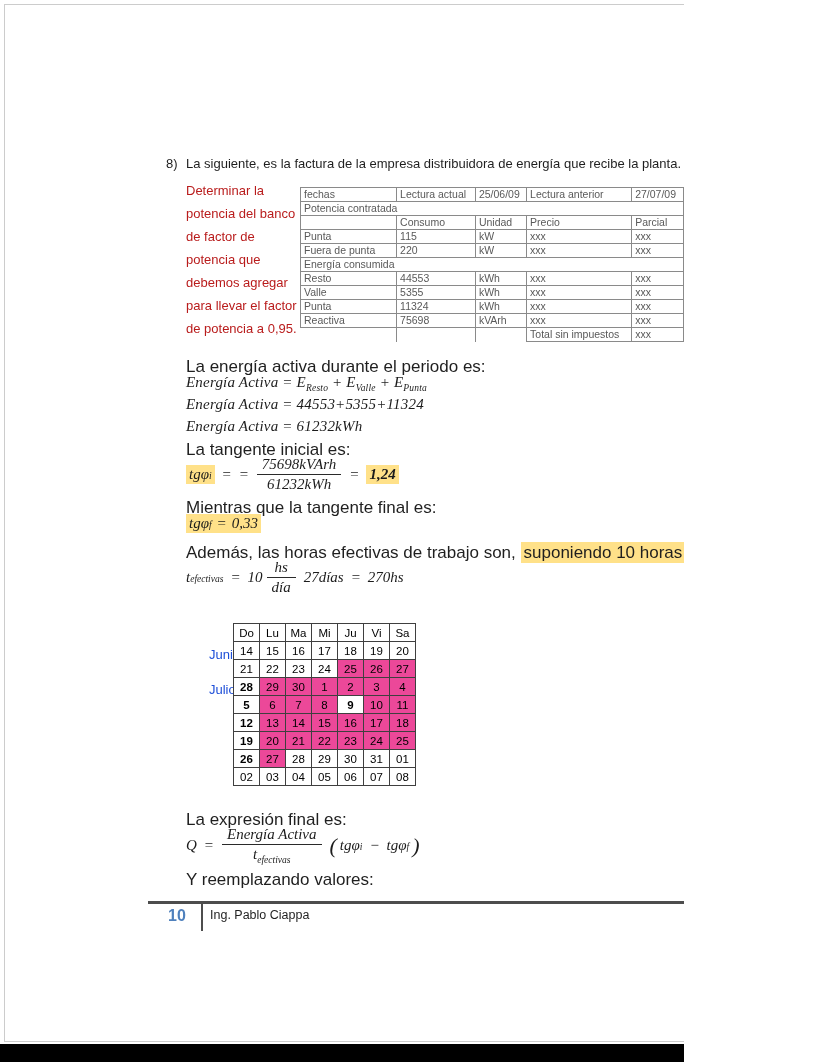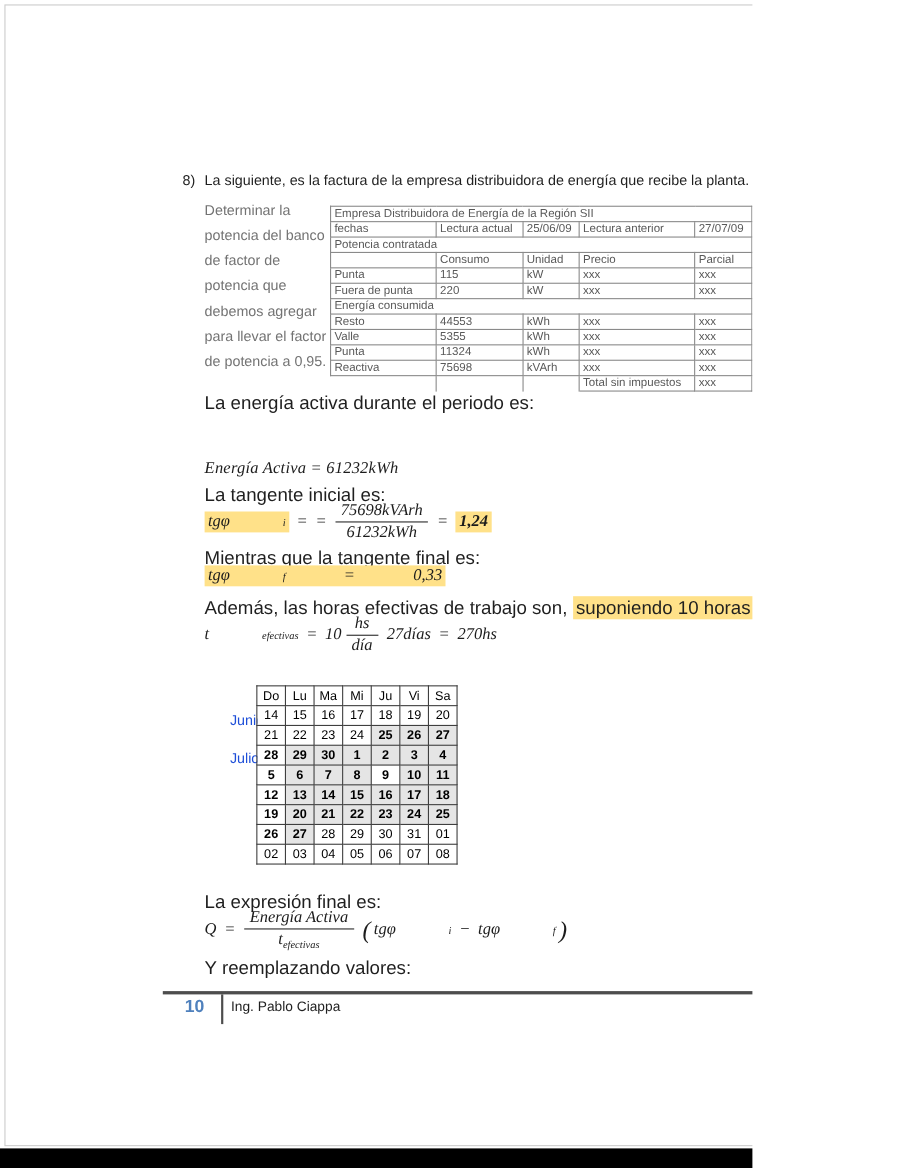--- a/index.html
+++ b/index.html
@@ -13,21 +13,21 @@
   }
   .bottombar { position:absolute; left:0; bottom:0; width:822px; height:18px; background:#000000; }
 
   .lbl { position:absolute; left:186px; font-size:17px; color:#1f1f1f; white-space:nowrap; }
   .hl { background:#ffe189; padding:1px 3px; }
   .bold { font-weight:bold; }
 
   .item-line { position:absolute; left:166px; top:156px; font-size:13px; color:#1f1f1f; white-space:nowrap; }
   .item-num { display:inline-block; width:20px; }
 
-  .sidenote { position:absolute; left:186px; top:179px; width:130px; font-size:13px; line-height:23px; color:#737373; }
+  .sidenote { position:absolute; left:186px; top:179px; width:130px; font-size:13px; line-height:23px; color:#b91c1c; }
 
   
   .invoice { position:absolute; left:300px; top:187px; border-collapse:collapse; table-layout:fixed; }
   .invoice td {
     border:1px solid #8a8a8a; font-size:10.5px; color:#595959;
     padding:0 3px; height:13px; line-height:13px; white-space:nowrap; overflow:hidden;
     font-family:"Liberation Sans", sans-serif;
   }
   .invoice td.nb { border-left:none; border-bottom:none; }
 
@@ -37,30 +37,30 @@
     font-size:15px; color:#1c1c1c; white-space:nowrap; letter-spacing:0.2px;
   }
   .mathb {
     position:absolute; left:186px; font-family:"Liberation Serif", serif; font-style:italic;
     font-size:15px; color:#1c1c1c; display:flex; align-items:center; gap:7px; white-space:nowrap;
   }
   .msub { font-size:9.5px; font-style:italic; }
   .frac { display:inline-block; text-align:center; margin:0 1px; }
   .frac .fn { display:block; border-bottom:1.3px solid #2a2a2a; padding:0 5px 1px; }
   .frac .fd { display:block; padding:1px 5px 0; }
-  .fline { display:inline-flex; align-items:baseline;gap:48px; }
+  .fline { display:inline-flex; align-items:baseline; }
   .bp { font-size:22px; font-weight:400; }
 
   
   .cal { position:absolute; left:233px; top:623px; border-collapse:collapse; }
   .cal td {
     width:25px; height:17px; border:1px solid #3f3f3f; text-align:center;
     font-size:11.5px; color:#000; padding:0; background:#ffffff;
   }
-  .cal td.g { background:#e5e5e5; font-weight:bold; }
+  .cal td.g { background:#ec4899; font-weight:normal; }
   .cal td.b { font-weight:bold; }
   .month-label { position:absolute; left:209px; font-size:13px; color:#1d4ed8; }
 
   
   .footer-rule { position:absolute; left:148px; top:901px; width:555px; height:2.5px; background:#4d4d4d; }
   .page-num { position:absolute; left:168px; top:907px; font-size:16px; font-weight:bold; color:#4f81bd; }
   .footer-divider { position:absolute; left:201px; top:904px; width:2px; height:27px; background:#4d4d4d; }
   .author { position:absolute; left:210px; top:908px; font-size:12.5px; color:#1f1f1f; }
 </style>
 </head>
@@ -78,23 +78,20 @@
   <table class="invoice">
     <colgroup>
       <col style="width:106px">
         <col style="width:82px">
         <col style="width:53px">
         <col style="width:110px">
         <col style="width:54px">
     </colgroup>
     <tbody>
       <tr>
-        <td colspan="5">Empresa Distribuidora de Energía de la Región SII</td>
-      </tr>
-      <tr>
         <td>fechas</td>
         <td>Lectura actual</td>
         <td>25/06/09</td>
         <td>Lectura anterior</td>
         <td>27/07/09</td>
       </tr>
       <tr>
         <td colspan="5">Potencia contratada</td>
       </tr>
       <tr>
@@ -162,21 +159,31 @@
         <td class="nb"></td>
         <td class="nb"></td>
         <td>Total sin impuestos</td>
         <td>xxx</td>
       </tr>
     </tbody>
   </table>
 
   <div class="lbl" style="top:357px">La energía activa durante el periodo es:</div>
 
-
+  <div class="mathl" style="top:374px">
+    <span>Energía Activa</span>
+    <span>=</span>
+    <span>E</span><sub class="msub">Resto</sub>
+    <span>+</span>
+    <span>E</span><sub class="msub">Valle</sub>
+    <span>+</span>
+    <span>E</span><sub class="msub">Punta</sub>
+  </div>
+
+  <div class="mathl" style="top:396px">Energía Activa = 44553+5355+11324</div>
   <div class="mathl" style="top:418px">Energía Activa = 61232kWh</div>
 
   <div class="lbl" style="top:440px">La tangente inicial es:</div>
   <div class="mathb" style="top:456px">
     <span class="hl fline">
         <span>tgφ</span>
         <sub class="msub">i</sub>
       </span>
     <span>=</span>
     <span>=</span>

